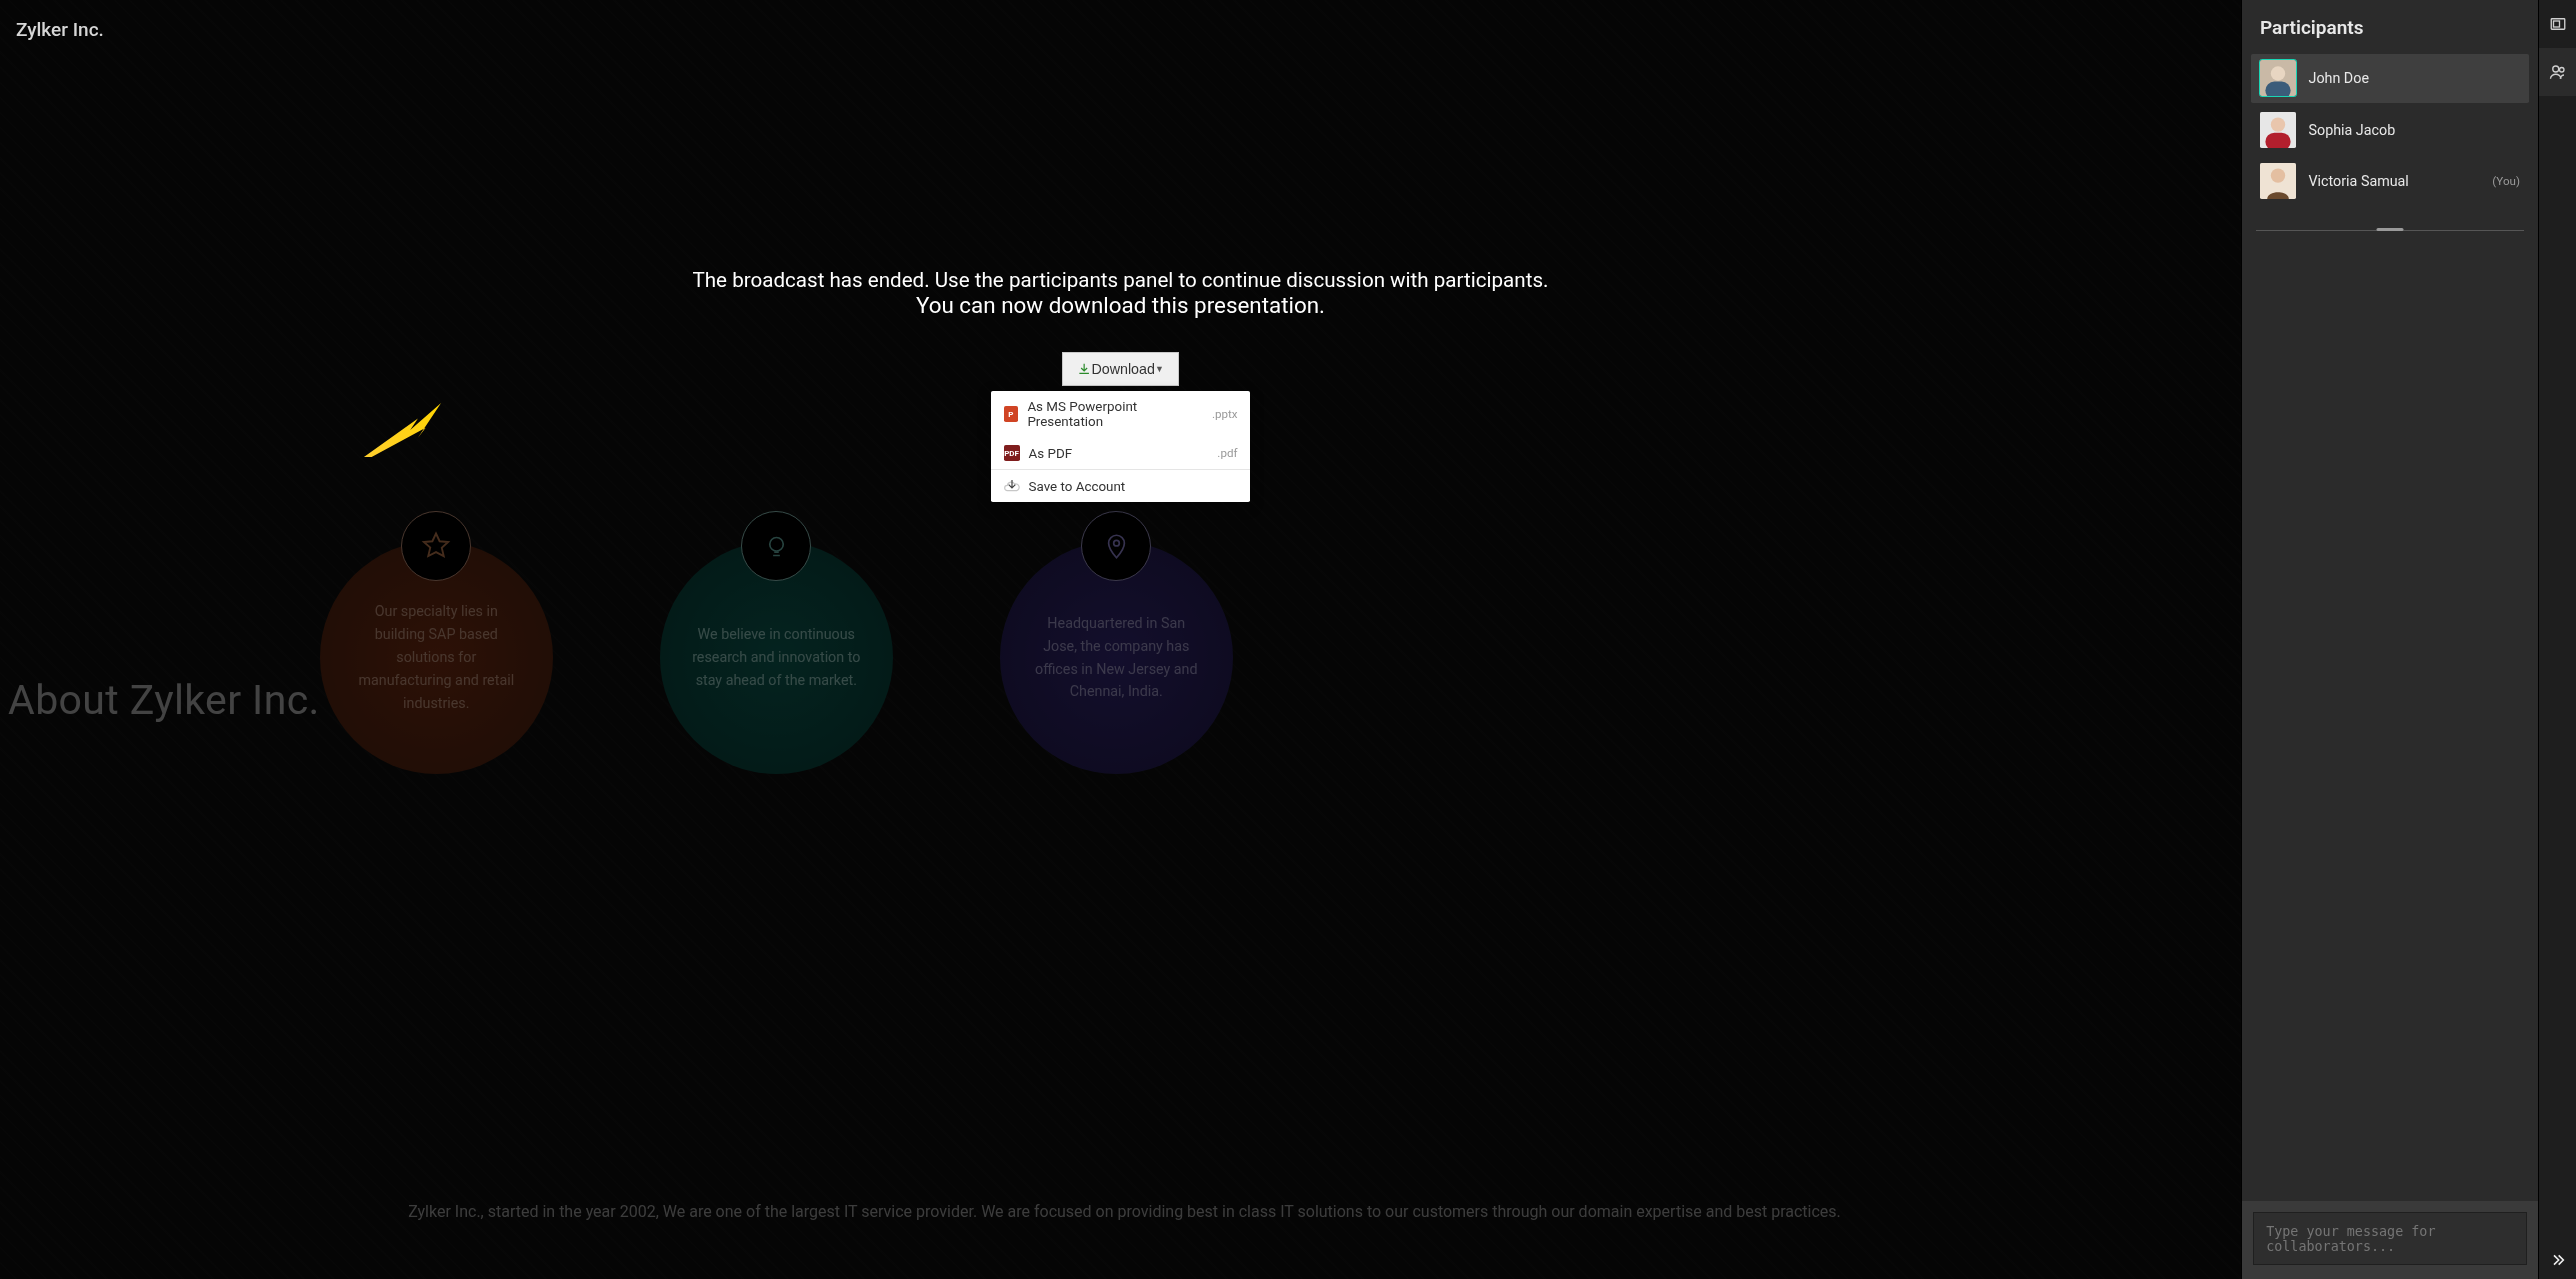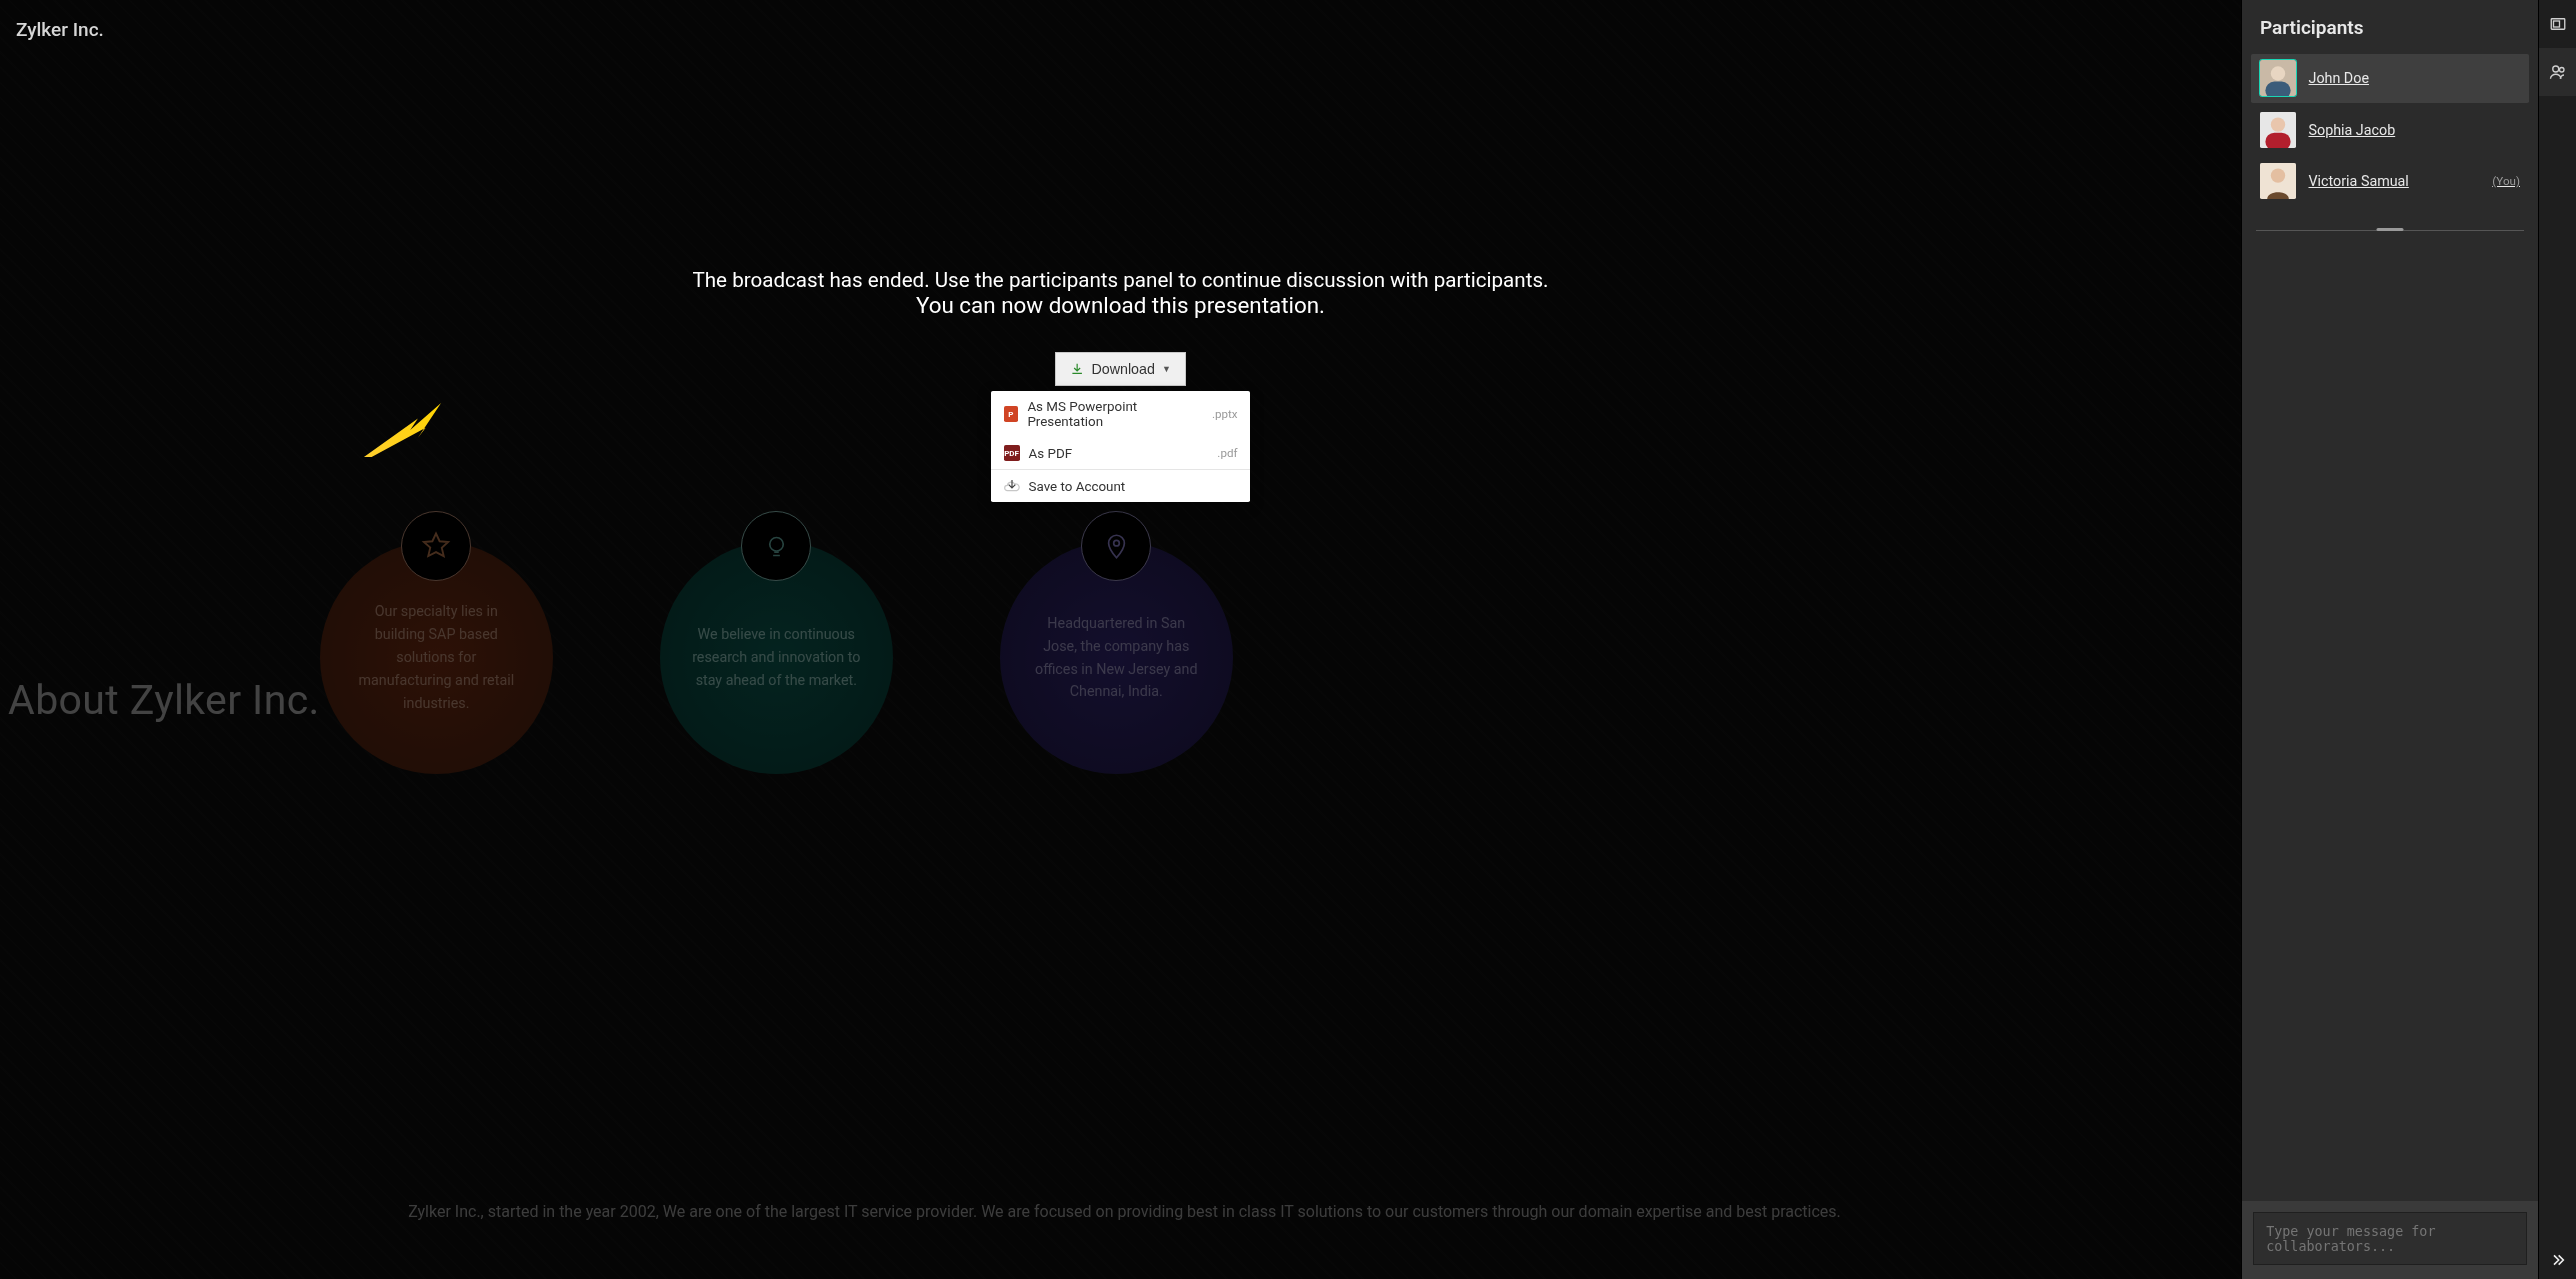--- a/index.html
+++ b/index.html
@@ -75,21 +75,21 @@
     font-size: 20.6px;
   }
   .download-msg {
     font-size: 22.4px;
   }
   .download-btn {
     margin-top: 34px;
     background: #f0f0f0; color:#333;
     border: 0.9px solid #c9c9c9;
     padding: 8px 14.3px;
-    font-size: 14.3px; display:flex; align-items:center; gap:7px;
+    font-size: 14.3px; display:flex; align-items:center; gap:0;
     cursor: pointer;
   }
   .download-btn svg { width:14.3px; height:14.3px; }
   .download-btn .caret { font-size: 9px; color:#555; }
 
   .dropdown {
     margin-top: 5.4px;
     width: 259px;
     background: #fff; color:#333;
     border-radius: 1.8px;
@@ -133,21 +133,20 @@
   }
   .sidebar-title {
     padding: 16px 18px 12.5px; font-size: 19px; font-weight: 600;
   }
   .participants { flex: 0 0 auto; }
   .p-row {
     display:flex; align-items:center; gap: 12.5px;
     padding: 6.3px 9px; margin: 2.7px 9px;
     border-radius: 1.8px;
     cursor: pointer;
-    text-decoration: underline;
   }
   .p-row.active { background: #3f3f3f; }
   .p-row .avatar {
     width: 36px; height: 36px; border-radius: 1.8px; overflow: hidden;
     background: #777; flex-shrink: 0;
   }
   .p-row.active .avatar { outline: 1.8px solid #19d6b5; }
   .avatar svg { width:100%; height:100%; }
   .p-name { font-size: 14.3px; }
   .p-you { margin-left: auto; color:#9a9a9a; font-size: 11.6px; }

